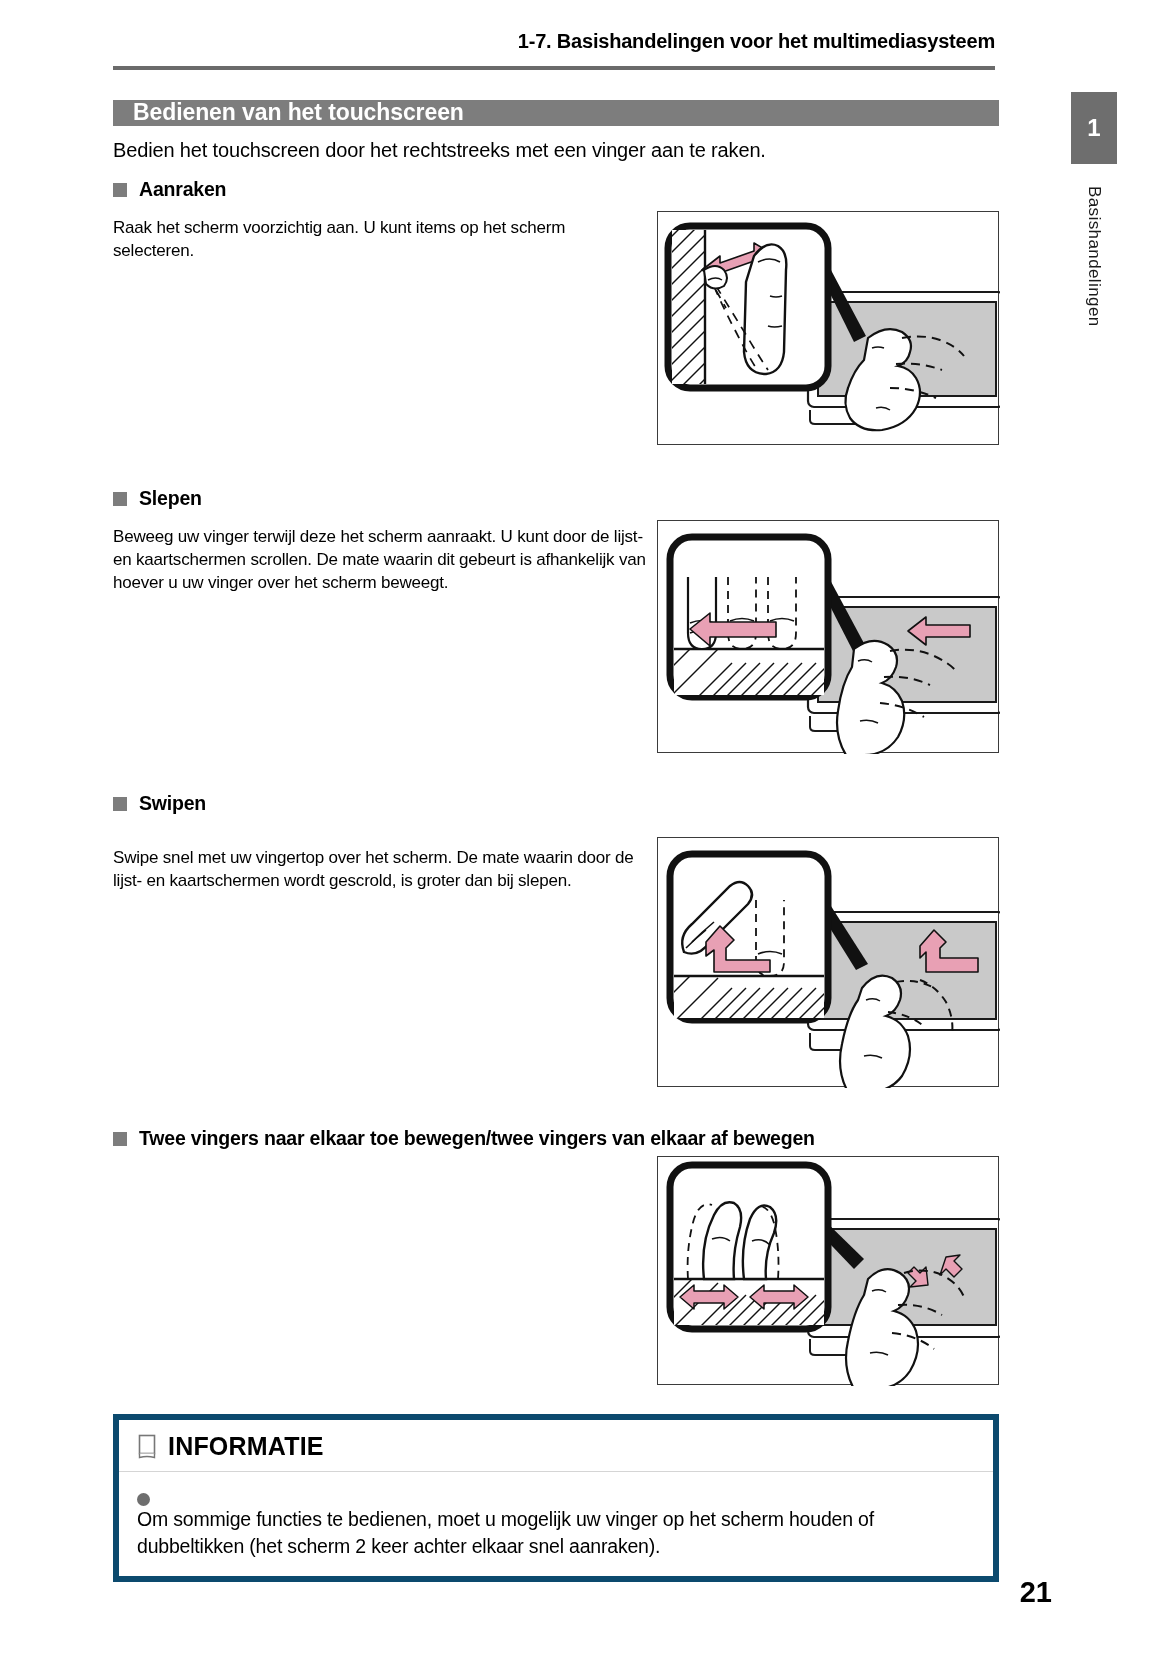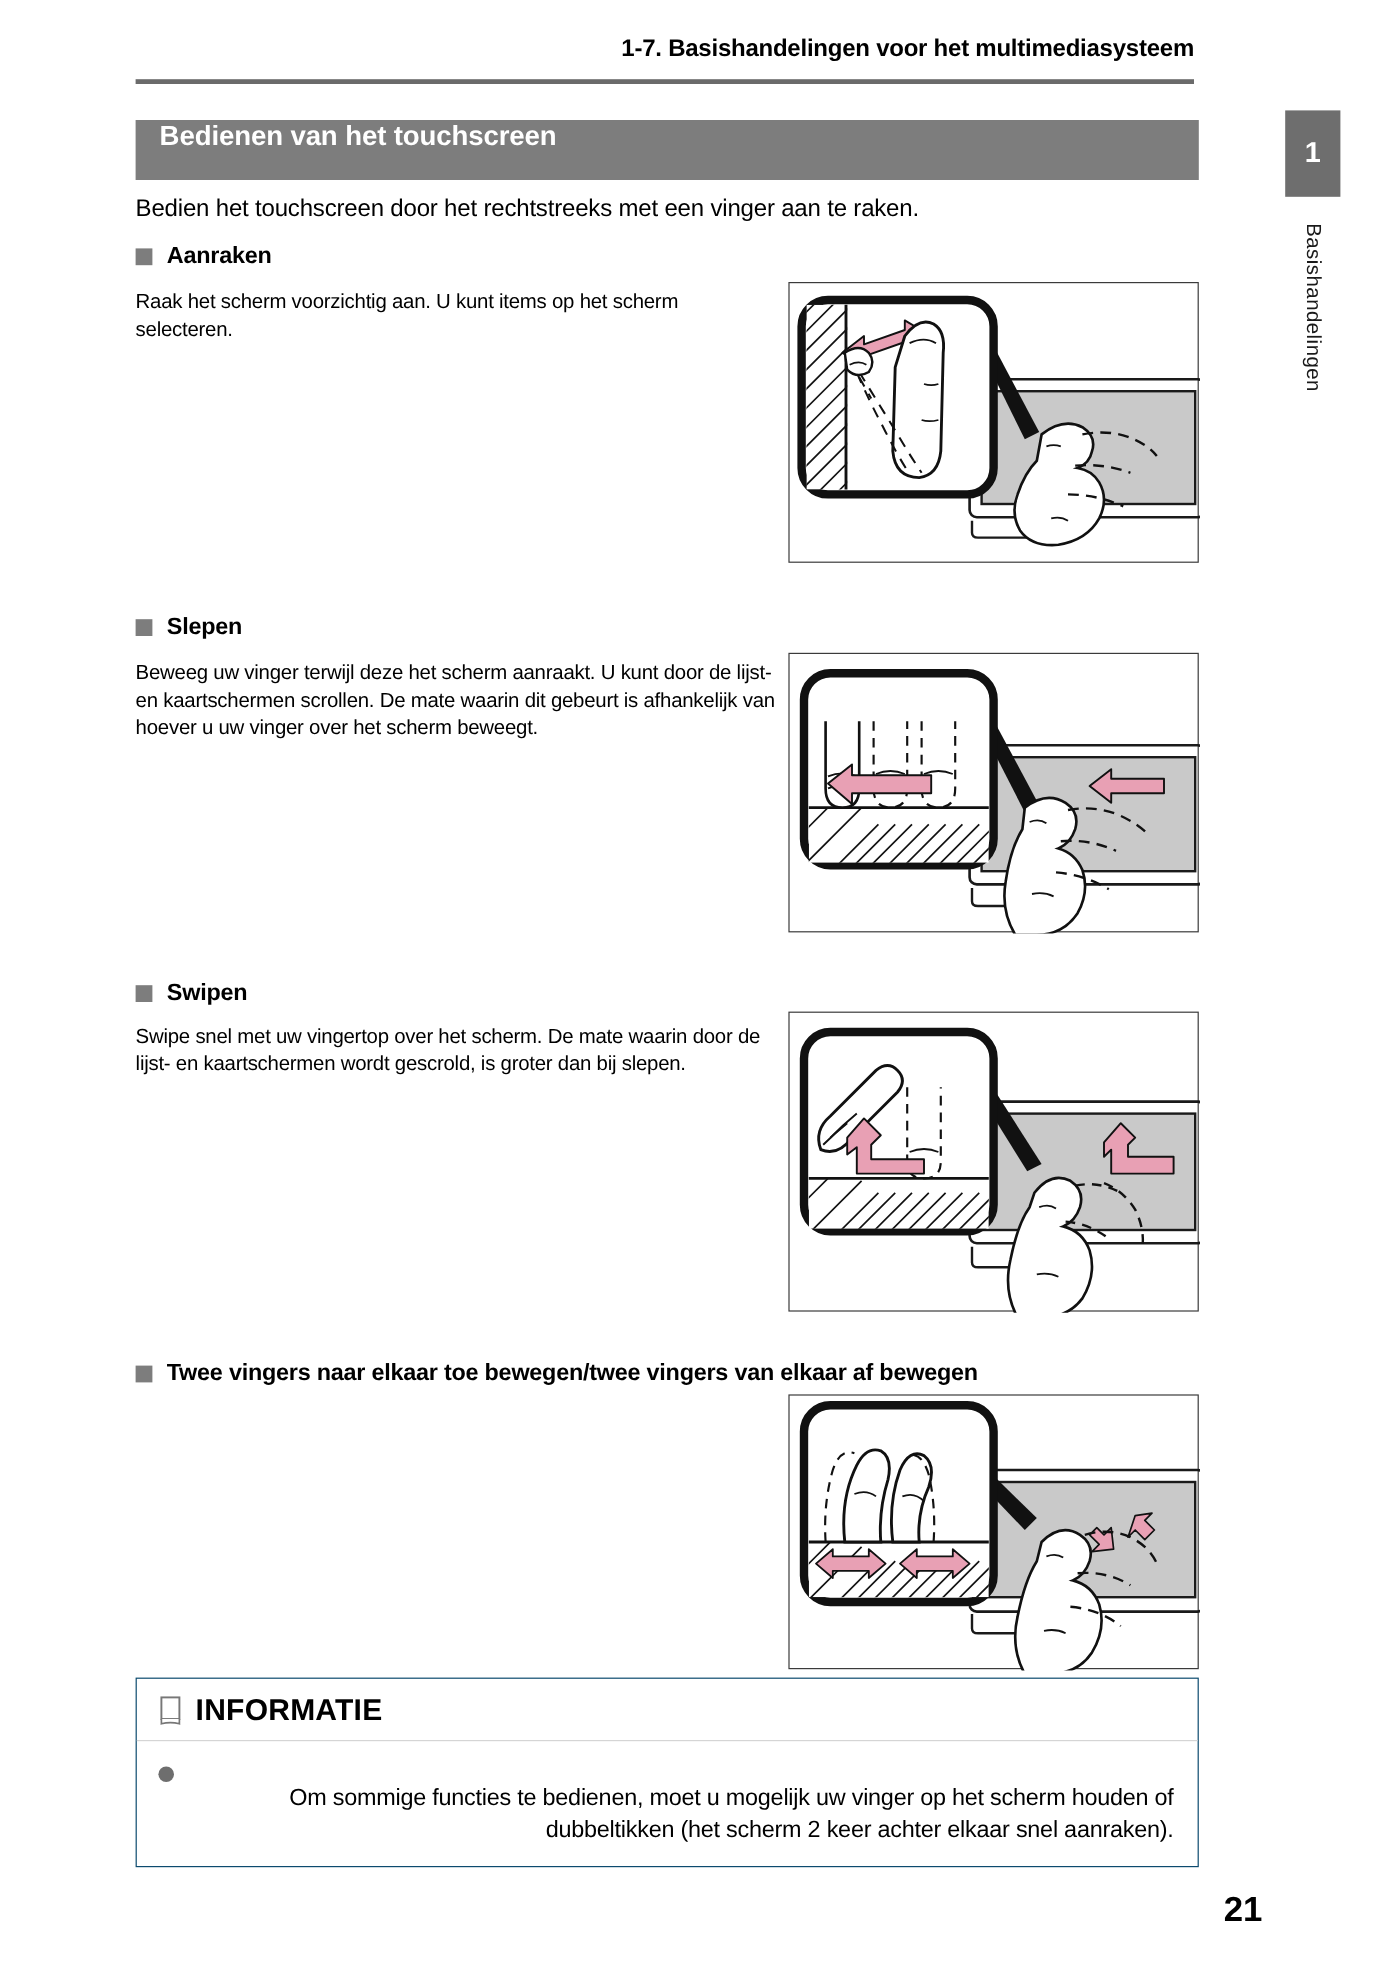--- a/index.html
+++ b/index.html
@@ -81,23 +81,23 @@
     position: absolute;
     left: 113px;
     top: 100px;
     width: 886px;
   }
 
   
   .section-bar {
     background: #7d7d7d;
     color: #ffffff;
-    height: 50px;
-    display: flex;
-    align-items: flex-start;
+    height: 26px;
+    display: flex;
+    align-items: flex-end;
     padding-left: 20px;
     font-size: 23px;
     font-weight: bold;
     letter-spacing: -0.1px;
   }
 
   .intro {
     margin-top: 11px;
     font-size: 20px;
     line-height: 1.32;
@@ -132,22 +132,22 @@
   }
   .fig {
     position: absolute;
     right: 0;
     border: 1px solid #3b3b3b;
     background: #ffffff;
   }
 
   
   .info-box {
-    border: 1px solid #0c4a6e;
-    text-align: right;
+    border: 6px solid #0c4a6e;
+    margin-top: 22px;
   }
   .info-head {
     display: flex;
     align-items: center;
     padding: 12px 0 10px 18px;
     border-bottom: 1px solid #d5d5d5;
   }
   .info-head .book-ico { margin-right: 11px; display:block; }
   .info-head .info-title {
     font-size: 25px;
@@ -341,21 +341,21 @@
         <path d="M202 200 Q212 198 220 202" fill="none" stroke="#111" stroke-width="1.5"></path>
       </svg>
     </div>
   </div>
 
   <div class="subhead" style="margin-top:28px">
     <span class="sq"></span>
     <span>Swipen</span>
   </div>
 
-  <div class="block" style="margin-top:14px; min-height:250px;">
+  <div class="block" style="margin-top:32px; min-height:250px;">
     <div class="txt">Swipe snel met uw vingertop over het scherm. De mate waarin door de lijst- en kaartschermen wordt gescrold, is groter dan bij slepen.</div>
 
     <div class="fig" style="top:-10px; width:342px; height:250px;">
       <svg viewBox="0 0 342 250" width="342" height="250" aria-hidden="true">
 
         <rect x="150" y="74" width="196" height="118" rx="6" fill="none" stroke="#1a1a1a" stroke-width="2.2"></rect>
         <rect x="160" y="84" width="178" height="97" fill="#c9c9c9" stroke="#1a1a1a" stroke-width="2"></rect>
         <path d="M152 195 L152 208 Q152 212 157 212 L230 212" fill="none" stroke="#1a1a1a" stroke-width="2"></path>
 
         <path d="M262 108 L276 92 L288 104 L282 110 L282 120 L320 120 L320 134 L268 134 L268 114 L262 120 Z" fill="#e8a0b4" stroke="#111" stroke-width="1.6" stroke-linejoin="round"></path>

